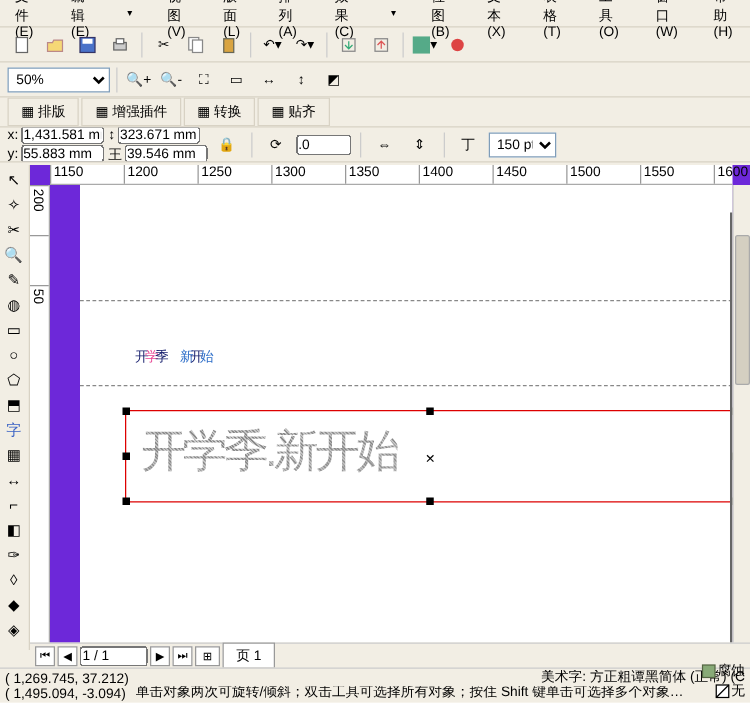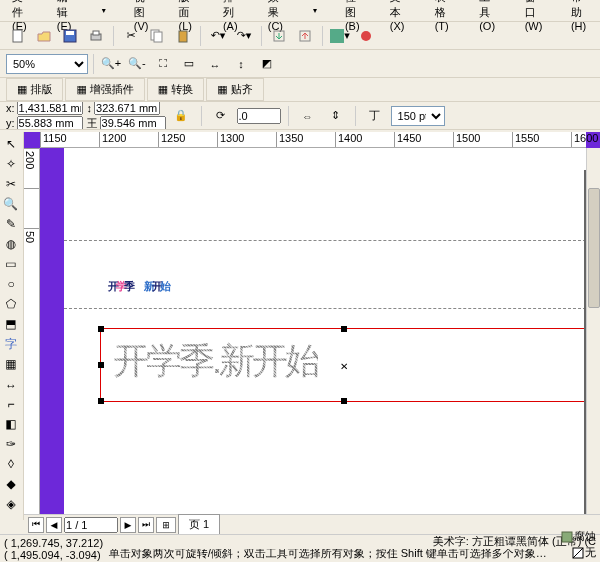--- a/index.html
+++ b/index.html
@@ -19,21 +19,21 @@
 .left-tools{position:absolute;left:0;top:132px;width:24px;background:#F2EEE4;border-right:1px solid #D8D2C4;height:388px;display:flex;flex-direction:column;padding:2px 0;overflow:hidden}
 .left-tools .icon{width:22px;height:20px;font-size:12px}
 .canvas-area{position:absolute;left:24px;top:132px;right:0;height:388px;background:#6d28d9;overflow:hidden}
 .ruler-h{position:absolute;top:0;left:16px;right:14px;height:16px;background:#fff;border-bottom:1px solid #aaa;font-size:9px;display:flex}
 .ruler-h div{border-left:1px solid #999;padding-left:2px;flex:0 0 59px}
 .ruler-v{position:absolute;top:16px;left:0;width:16px;height:372px;background:#fff;border-right:1px solid #aaa;font-size:9px;display:flex;flex-direction:column}
 .ruler-v div{writing-mode:vertical-lr;height:40px;border-top:1px solid #999;padding-top:2px}
 .pg{position:absolute;left:40px;top:16px;right:14px;bottom:0;background:white}
 .pg-edge{position:absolute;right:0;top:22px;bottom:0;width:2px;background:#666;box-shadow:2px 0 2px rgba(0,0,0,.3)}
 .guide{position:absolute;left:0;right:0;border-top:1px dashed #888}
-.art1{position:absolute;left:44px;top:98px;font-size:48px;font-weight:700;letter-spacing:-3px;white-space:nowrap;font-family:"Microsoft YaHei"}
+.art1{position:absolute;left:44px;top:98px;font-size:48px;font-weight:400;letter-spacing:-3px;white-space:nowrap;font-family:"Microsoft YaHei"}
 .art1 .c1{color:#1b2370}.art1 .c2{color:#e84694}.art1 .c3{color:#2f6Fc9}.art1 .sp{margin:0 6px}
 .sel{position:absolute;left:36px;top:180px;width:488px;height:74px;border:1px solid #d00}
 .sel .h{position:absolute;width:6px;height:6px;background:#000}
 .sel .h1{left:-3px;top:-3px}.sel .h2{left:calc(50% - 3px);top:-3px}.sel .h3{right:-3px;top:-3px}
 .sel .h4{left:-3px;top:calc(50% - 3px)}.sel .h5{right:-3px;top:calc(50% - 3px)}
 .sel .h6{left:-3px;bottom:-3px}.sel .h7{left:calc(50% - 3px);bottom:-3px}.sel .h8{right:-3px;bottom:-3px}
 .sel .cx{position:absolute;left:calc(50% - 4px);top:calc(50% - 4px);font-size:10px;color:#000}
 .art2{position:absolute;left:12px;top:8px;font-size:36px;font-weight:400;color:#999;letter-spacing:-3px;white-space:nowrap;filter:contrast(.8);background:repeating-linear-gradient(45deg,#888,#888 1px,#ddd 1px,#ddd 2px);-webkit-background-clip:text;background-clip:text;-webkit-text-fill-color:transparent}
 .scroll-v{position:absolute;right:0;top:16px;width:14px;height:372px;background:#F2EEE4;border-left:1px solid #ccc}
 .scroll-v .thumb{position:absolute;top:40px;left:1px;width:12px;height:120px;background:#D4CFC1;border:1px solid #aaa;border-radius:2px}

